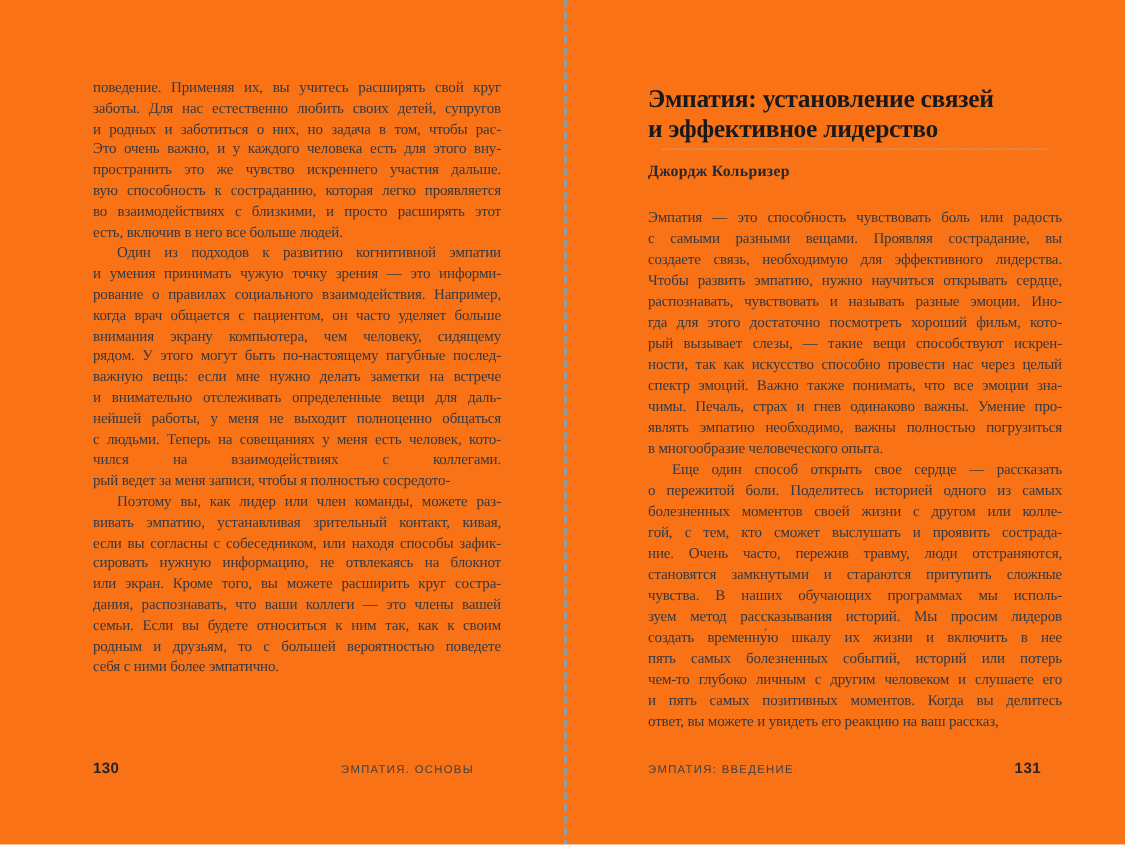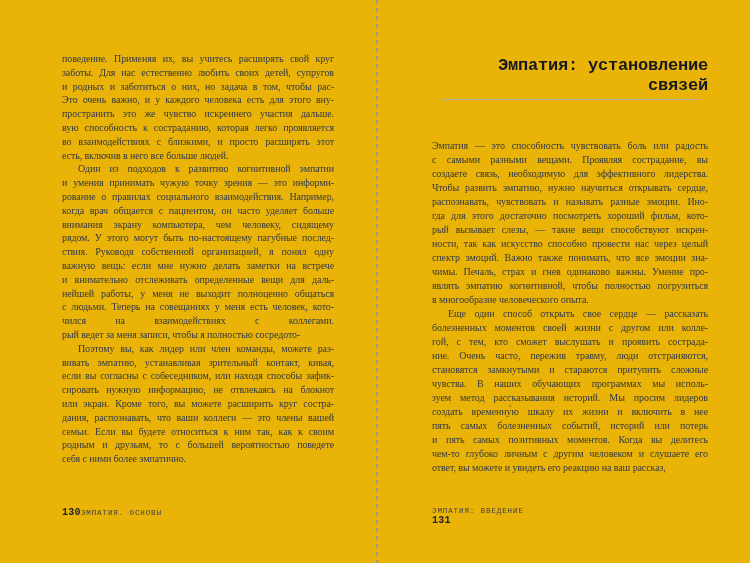--- a/index.html
+++ b/index.html
@@ -1,20 +1,20 @@
 <!DOCTYPE html>
 <html><head>
 <meta charset="utf-8">
 <style>
   html, body { margin: 0; padding: 0; background: #ffffff; }
   .spread {
     position: relative;
     width: 750px;
     height: 563px;
-    background: #eab308;
+    background: #f97316;
     overflow: hidden;
     font-family: "Liberation Serif", serif;
   }
   
   .divider {
     position: absolute;
     left: 376px;
     top: 0;
     bottom: 0;
     width: 2px;
@@ -36,22 +36,22 @@
     text-align-last: justify;
   }
   .para .line:last-child { text-align-last: left; }
   .para.indent .line:first-child { text-indent: 16px; }
   
   .heading-block {
     position: absolute;
     left: 432px;
     top: 56px;
     width: 276px;
-    text-align: right;
-    font-family: Liberation Mono, monospace;
+    text-align: left;
+    font-family: Liberation Serif, serif;
   }
   .chapter-title {
     font-size: 17px;
     font-weight: bold;
     line-height: 20px;
     color: #17191c;
     letter-spacing: -0.2px;
   }
   .dotted-rule {
     width: 258px;
@@ -64,25 +64,26 @@
     font-size: 10.5px;
     font-weight: bold;
     color: #26292e;
     letter-spacing: 0.2px;
   }
   
   .footer {
     position: absolute;
     width: 276px;
     display: flex;
+    justify-content: space-between;
     align-items: baseline;
-    font-family: Liberation Mono, monospace;
+    font-family: Liberation Sans, sans-serif;
   }
   .footer.left  { left: 62px;  top: 507px; width: 272px; }
-  .footer.right { left: 432px; top: 507px; flex-direction: column; }
+  .footer.right { left: 432px; top: 507px; }
   .page-number {
     font-size: 10px;
     font-weight: bold;
     color: #24262a;
     letter-spacing: 0.3px;
   }
   .running-title {
     font-size: 7.5px;
     color: #3c4147;
     letter-spacing: 0.9px;
@@ -108,21 +109,20 @@
         <div class="line">во взаимодействиях с близкими, и просто расширять этот</div>
         <div class="line">есть, включив в него все больше людей.</div>
       </div>
     <div class="para indent">
         <div class="line">Один из подходов к развитию когнитивной эмпатии</div>
         <div class="line">и умения принимать чужую точку зрения — это информи-</div>
         <div class="line">рование о правилах социального взаимодействия. Например,</div>
         <div class="line">когда врач общается с пациентом, он часто уделяет больше</div>
         <div class="line">внимания экрану компьютера, чем человеку, сидящему</div>
         <div class="line">рядом. У этого могут быть по-настоящему пагубные послед-</div>
-        <div class="line">ствия. Руководя собственной организацией, я понял одну</div>
         <div class="line">важную вещь: если мне нужно делать заметки на встрече</div>
         <div class="line">и внимательно отслеживать определенные вещи для даль-</div>
         <div class="line">нейшей работы, у меня не выходит полноценно общаться</div>
         <div class="line">с людьми. Теперь на совещаниях у меня есть человек, кото-</div>
         <div class="line">чился на взаимодействиях с коллегами.</div>
         <div class="line">рый ведет за меня записи, чтобы я полностью сосредото-</div>
       </div>
     <div class="para indent">
         <div class="line">Поэтому вы, как лидер или член команды, можете раз-</div>
         <div class="line">вивать эмпатию, устанавливая зрительный контакт, кивая,</div>
@@ -137,51 +137,54 @@
   </div>
 
   <div class="footer left">
     <span class="page-number">130</span>
     <span class="running-title">ЭМПАТИЯ. ОСНОВЫ</span>
   </div>
 
   <div class="heading-block">
     <div class="chapter-title">
       <div>Эмпатия: установление связей</div>
+      <div>и эффективное лидерство</div>
     </div>
     <div class="dotted-rule"></div>
+    <div class="author-name">Джордж Кольризер</div>
   </div>
 
   <div class="page-body right">
     <div class="para">
         <div class="line">Эмпатия — это способность чувствовать боль или радость</div>
         <div class="line">с самыми разными вещами. Проявляя сострадание, вы</div>
         <div class="line">создаете связь, необходимую для эффективного лидерства.</div>
         <div class="line">Чтобы развить эмпатию, нужно научиться открывать сердце,</div>
         <div class="line">распознавать, чувствовать и называть разные эмоции. Ино-</div>
         <div class="line">гда для этого достаточно посмотреть хороший фильм, кото-</div>
         <div class="line">рый вызывает слезы, — такие вещи способствуют искрен-</div>
         <div class="line">ности, так как искусство способно провести нас через целый</div>
         <div class="line">спектр эмоций. Важно также понимать, что все эмоции зна-</div>
         <div class="line">чимы. Печаль, страх и гнев одинаково важны. Умение про-</div>
-        <div class="line">являть эмпатию когнитивной, чтобы полностью погрузиться</div>
+        <div class="line">являть эмпатию необходимо, важны полностью погрузиться</div>
         <div class="line">в многообразие человеческого опыта.</div>
       </div>
     <div class="para indent">
         <div class="line">Еще один способ открыть свое сердце — рассказать</div>
+        <div class="line">о пережитой боли. Поделитесь историей одного из самых</div>
         <div class="line">болезненных моментов своей жизни с другом или колле-</div>
         <div class="line">гой, с тем, кто сможет выслушать и проявить сострада-</div>
         <div class="line">ние. Очень часто, пережив травму, люди отстраняются,</div>
         <div class="line">становятся замкнутыми и стараются притупить сложные</div>
         <div class="line">чувства. В наших обучающих программах мы исполь-</div>
         <div class="line">зуем метод рассказывания историй. Мы просим лидеров</div>
         <div class="line">создать временну́ю шкалу их жизни и включить в нее</div>
         <div class="line">пять самых болезненных событий, историй или потерь</div>
+        <div class="line">чем-то глубоко личным с другим человеком и слушаете его</div>
         <div class="line">и пять самых позитивных моментов. Когда вы делитесь</div>
-        <div class="line">чем-то глубоко личным с другим человеком и слушаете его</div>
         <div class="line">ответ, вы можете и увидеть его реакцию на ваш рассказ,</div>
       </div>
   </div>
 
   <div class="footer right">
     <span class="running-title">ЭМПАТИЯ: ВВЕДЕНИЕ</span>
     <span class="page-number">131</span>
   </div>
 
 </div>

